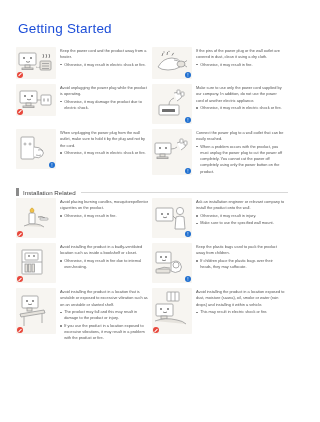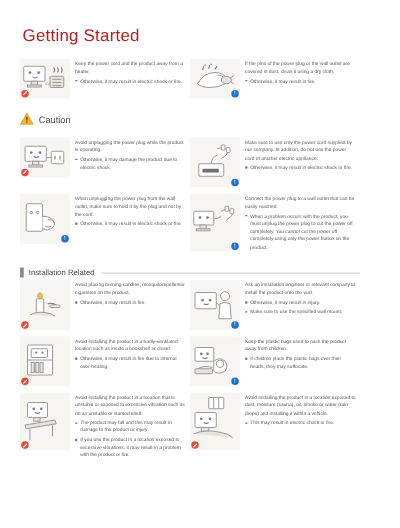--- a/index.html
+++ b/index.html
@@ -18,21 +18,21 @@
   .page {
     width: 300px;
     height: 422px;
     position: relative;
     box-sizing: border-box;
     padding: 0 14px;
   }
   .page-title {
     font-size: 13.5px;
     font-weight: 400;
-    color: #b91c1c;
+    color: #1d4ed8;
     letter-spacing: 0.2px;
     margin: 22px 0 8px 4px;
     line-height: 1.1;
   }
   
   .grid {
     display: flex;
     flex-wrap: wrap;
     width: 272px;
     margin-left: 2px;
@@ -227,30 +227,20 @@
       </div>
       <div class="txt">
         <p>If the pins of the power plug or the wall outlet are covered in dust, clean it using a dry cloth.</p>
         <ul class="bullets">
           <li>Otherwise, it may result in fire.</li>
         </ul>
       </div>
     </div>
   </div>
 
-  <div class="alert-head">
-    <span class="tri">
-      <svg width="11" height="10" viewBox="0 0 11 10">
-        <path d="M5.5 0.6 L10.6 9.4 L0.4 9.4 Z" fill="#f5b32c" stroke="#d99a1a" stroke-width="0.6"></path>
-        <rect x="5" y="3.4" width="1" height="3" fill="#4a3a10"></rect>
-        <rect x="5" y="7.2" width="1" height="1" fill="#4a3a10"></rect>
-      </svg>
-    </span>
-    <span class="label">Caution</span>
-  </div>
 
   <div class="grid">
 
     <div class="cell">
       <div class="fig">
         <svg width="40" height="32" viewBox="0 0 40 32">
           <rect x="4" y="7" width="17" height="12" rx="1" class="fillw line"></rect>
           <circle cx="9" cy="12" r="1.1" fill="#7d7d7d"></circle>
           <circle cx="16" cy="12" r="1.1" fill="#7d7d7d"></circle>
           <path d="M11 15.2 q2 1.4 4 0" class="line-d"></path>

